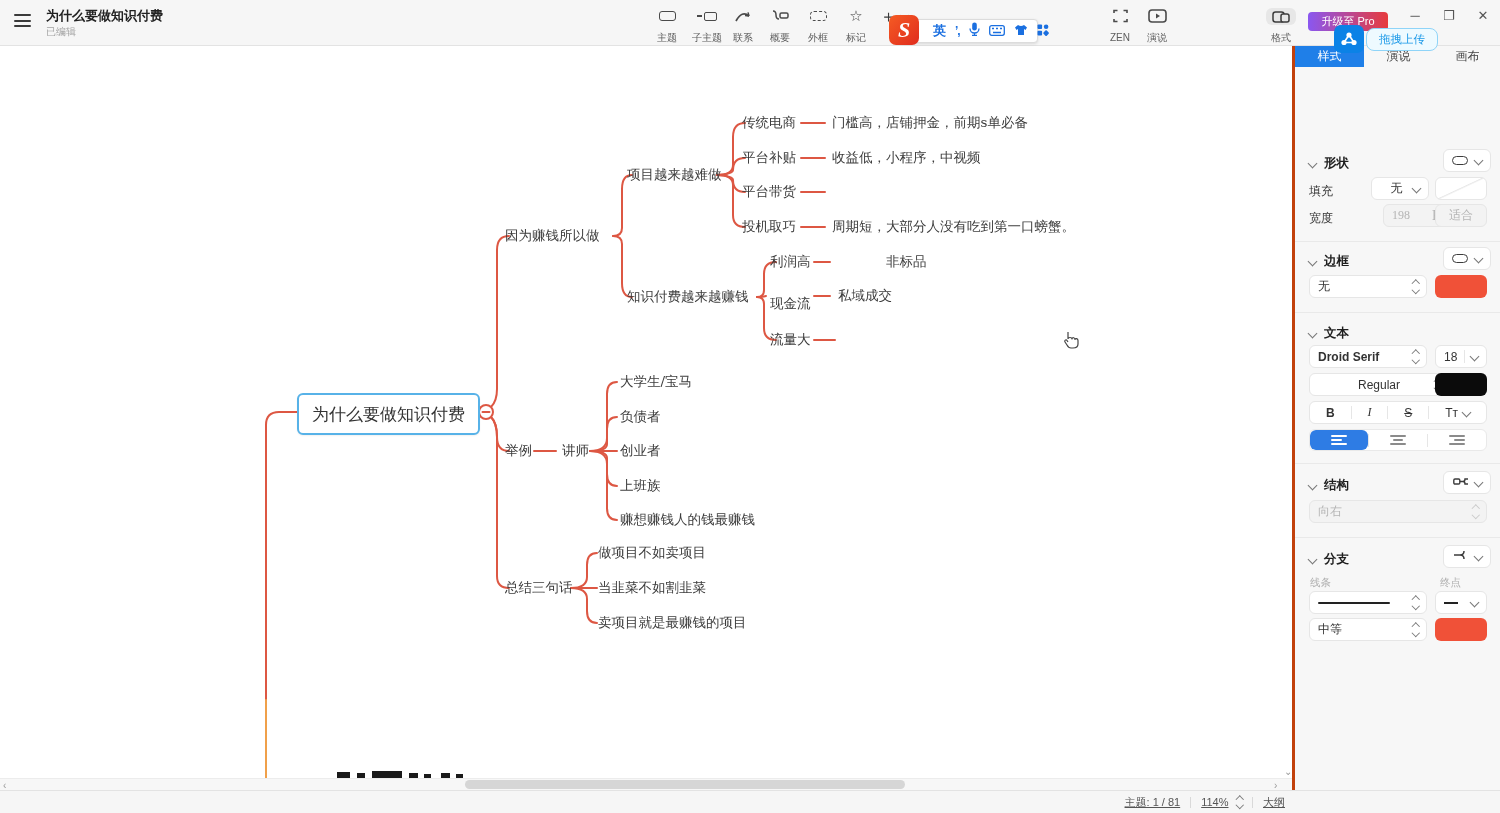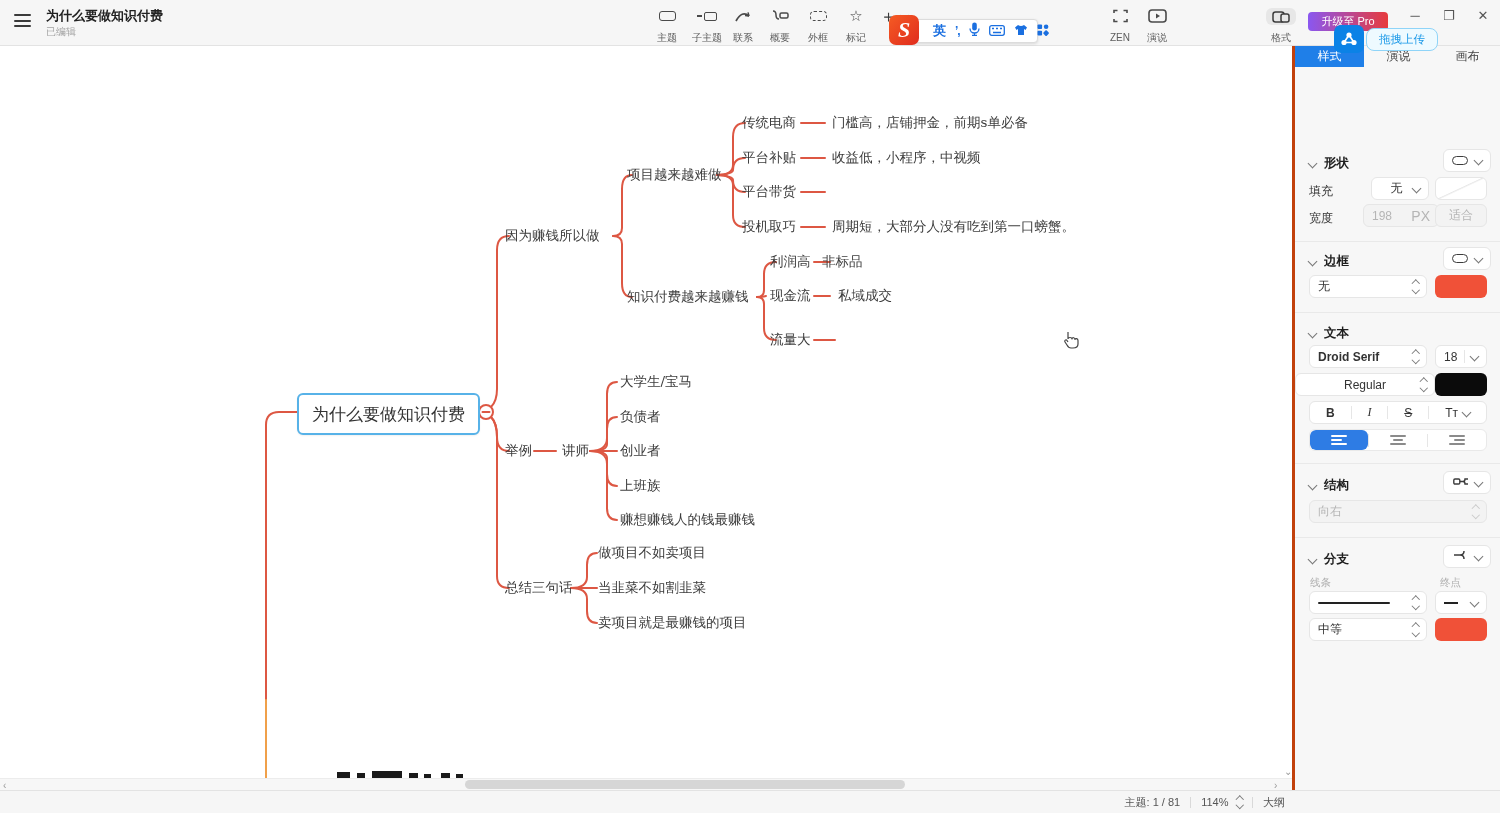--- a/index.html
+++ b/index.html
@@ -62,21 +62,21 @@
   .divline{position:absolute;left:0;width:208px;height:1px;background:#e9e9e9;}
   .shape-glyph{width:16px;height:9px;border:1.7px solid #3c3c3c;border-radius:4.5px;box-sizing:border-box;display:inline-block;}
   .seg-sep{width:1px;height:13px;background:#e6e6e6;flex:none;}
   .alignbar{position:absolute;display:flex;background:#fff;border-radius:6px;overflow:hidden;height:22px;border:1px solid #e9e9e9;box-sizing:border-box;}
   .alignseg{flex:1;display:flex;align-items:center;justify-content:center;cursor:pointer;}
   .al-ico{display:flex;flex-direction:column;gap:2px;}
   .al-ico i{display:block;height:1.7px;background:#8b8b8b;border-radius:1px;}
   .alignseg.active{background:#2e7ce4;border-radius:6px;}
   .alignseg.active .al-ico i{background:#fff;}
   
-  #statusbar{position:absolute;left:0;top:790px;width:1500px;height:23px;background:#f6f6f6;border-top:1px solid #e3e3e3;z-index:50;display:flex;align-items:center;justify-content:flex-end;gap:10px;padding-right:215px;box-sizing:border-box;font-size:11px;color:#555;}
+  #statusbar{position:absolute;left:0;top:790px;width:1500px;height:23px;background:#f6f6f6;border-top:1px solid #e3e3e3;z-index:50;display:flex;align-items:center;justify-content:flex-end;gap:10px;padding-right:215px;box-sizing:border-box;font-size:11px;color:#555;text-decoration:underline;}
   .sb-sep{width:1px;height:11px;background:#d9d9d9;}
   #cursor{position:absolute;left:1063px;top:331px;z-index:80;pointer-events:none;}
 </style>
 </head>
 <body>
 
 <div id="app">
 
   <div id="canvas"></div>
 
@@ -135,22 +135,22 @@
   <div class="mnode" style="left:627px;top:175px">项目越来越难做</div>
   <div class="mnode" style="left:742px;top:123px">传统电商</div>
   <div class="mnode" style="left:832px;top:123px">门槛高，店铺押金，前期s单必备</div>
   <div class="mnode" style="left:742px;top:158px">平台补贴</div>
   <div class="mnode" style="left:832px;top:158px">收益低，小程序，中视频</div>
   <div class="mnode" style="left:742px;top:192px">平台带货</div>
   <div class="mnode" style="left:742px;top:227px">投机取巧</div>
   <div class="mnode" style="left:832px;top:227px">周期短，大部分人没有吃到第一口螃蟹。</div>
   <div class="mnode" style="left:627px;top:297px">知识付费越来越赚钱</div>
   <div class="mnode" style="left:770px;top:262px">利润高</div>
-  <div class="mnode" style="left:822px;top:262px">非标品</div>
-  <div class="mnode" style="left:770px;top:296px">现金流</div>
+  <div class="mnode" style="left:886px;top:262px">非标品</div>
+  <div class="mnode" style="left:770px;top:304px">现金流</div>
   <div class="mnode" style="left:838px;top:296px">私域成交</div>
   <div class="mnode" style="left:770px;top:340px">流量大</div>
   <div class="mnode" style="left:505px;top:451px">举例</div>
   <div class="mnode" style="left:562px;top:451px">讲师</div>
   <div class="mnode" style="left:620px;top:382px">大学生/宝马</div>
   <div class="mnode" style="left:620px;top:417px">负债者</div>
   <div class="mnode" style="left:620px;top:451px">创业者</div>
   <div class="mnode" style="left:620px;top:486px">上班族</div>
   <div class="mnode" style="left:620px;top:520px">赚想赚钱人的钱最赚钱</div>
   <div class="mnode" style="left:505px;top:588px">总结三句话</div>
@@ -325,21 +325,21 @@
       <span class="shape-glyph"></span>
         <span class="cdn"></span>
     </div>
     <div class="plabel" style="left:14px;top:138px">填充</div>
     <div class="ctl" style="left:76px;top:132px;width:58px;">
       <span style="margin:0 auto;">无</span>
         <span class="cdn"></span>
     </div>
     <div class="swatch" style="left:140px;top:132px;width:52px;background:#fff;border:1px solid #e6e6e6;background-image:linear-gradient(155deg,transparent 47%,#e8e8e8 49%,transparent 53%);"></div>
     <div class="plabel" style="left:14px;top:165px">宽度</div>
-    <div class="ctl disabled" style="left:68px;top:159px;width:76px;">
+    <div class="ctl disabled" style="left:88px;top:159px;width:76px;font-family:Liberation Serif, serif;">
       <span>198</span>
         <span style="margin-left:auto;font-size:14px;">PX</span>
     </div>
     <div class="ctl disabled" style="left:140px;top:159px;width:52px;justify-content:center;">
       <span>适合</span>
     </div>
 
     <div class="divline" style="top:196px"></div>
 
     <div class="sec-title" style="left:14px;top:208px">
@@ -370,21 +370,21 @@
       <span class="updown">
           <span class="cup"></span>
           <span class="cdn"></span>
         </span>
     </div>
     <div class="ctl" style="left:140px;top:300px;width:52px;">
       <span>18</span>
       <span class="seg-sep" style="margin-left:auto;margin-right:6px;"></span>
       <span class="cdn"></span>
     </div>
-    <div class="ctl" style="left:0;top:328px;width:140px;padding-left:48px;">
+    <div class="ctl" style="left:14px;top:328px;width:140px;padding-left:48px;">
       <span>Regular</span>
       <span class="updown">
           <span class="cup"></span>
           <span class="cdn"></span>
         </span>
     </div>
     <div class="swatch" style="left:140px;top:328px;width:52px;background:#0b0b0b;"></div>
 
     <div class="ctl nopad" style="left:14px;top:356px;width:178px;justify-content:space-evenly;">
       <span style="font-weight:bold;cursor:pointer;">B</span>

